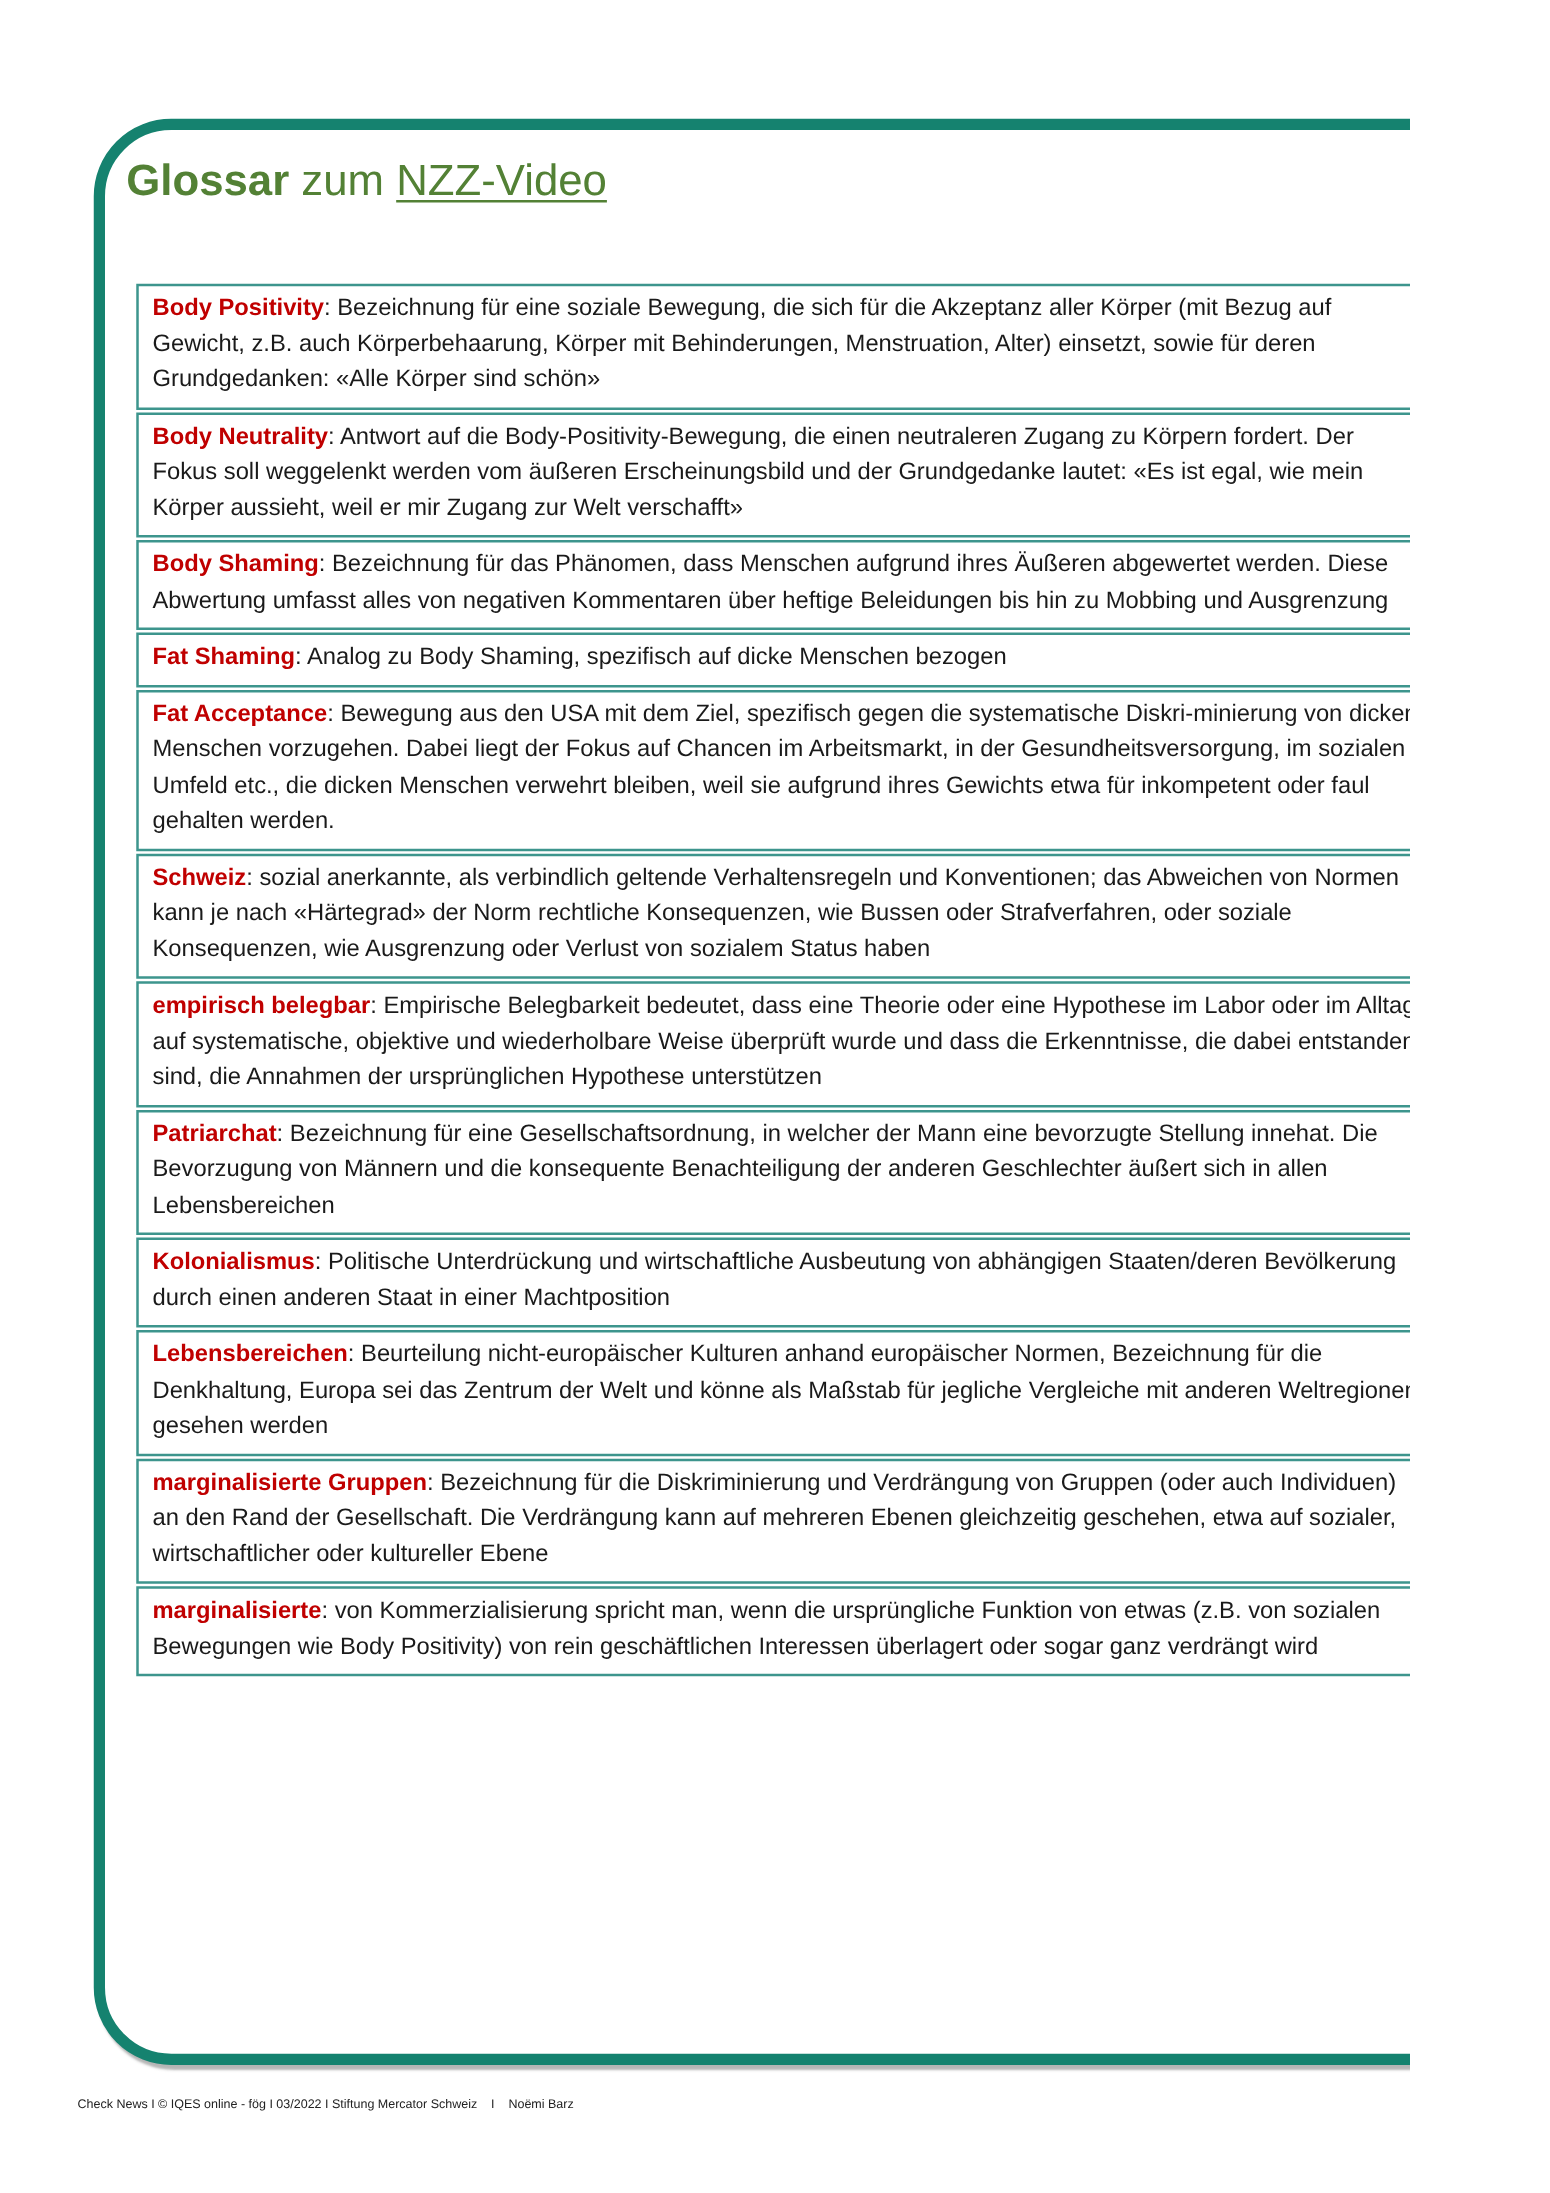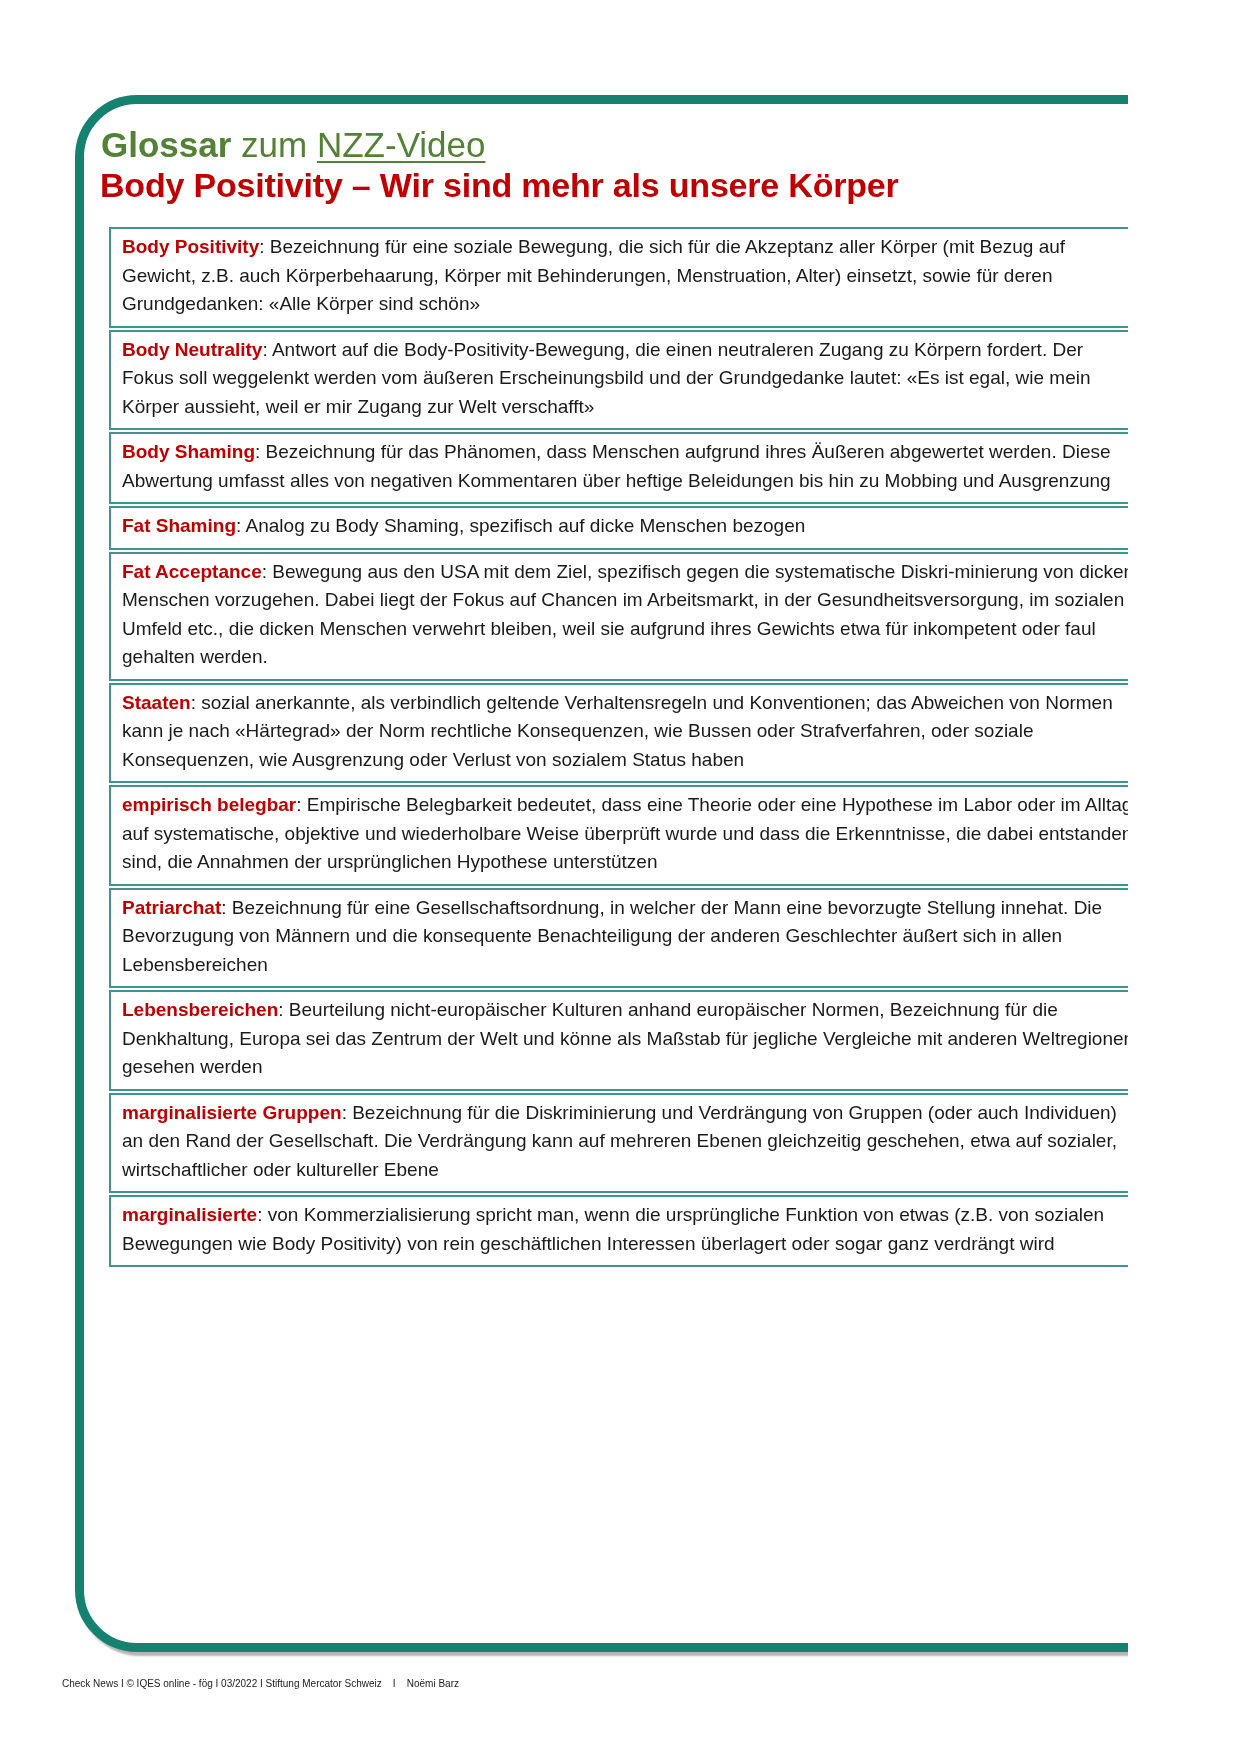--- a/index.html
+++ b/index.html
@@ -61,40 +61,40 @@
 <body>
 
 <div class="page">
 
   <div class="frame"></div>
 
   <div class="title">
     <span class="t-bold">Glossar</span><span> zum </span><span class="t-link">NZZ-Video</span>
   </div>
 
-  <div class="subtitle">Body Positivity – Wir sind mehr als unsere Körper</div>
 
   <div class="glossary">
   <div class="row"><span class="term">Body Positivity</span><span class="sep">: </span><span class="def">Bezeichnung für eine soziale Bewegung, die sich für die Akzeptanz aller Körper (mit Bezug auf Gewicht, z.B. auch Körperbehaarung, Körper mit Behinderungen, Menstruation, Alter) einsetzt, sowie für deren Grundgedanken: «Alle Körper sind schön»</span></div>
 
   <div class="row"><span class="term">Body Neutrality</span><span class="sep">: </span><span class="def">Antwort auf die Body-Positivity-Bewegung, die einen neutraleren Zugang zu Körpern fordert. Der Fokus soll weggelenkt werden vom äußeren Erscheinungsbild und der Grundgedanke lautet: «Es ist egal, wie mein Körper aussieht, weil er mir Zugang zur Welt verschafft»</span></div>
 
   <div class="row"><span class="term">Body Shaming</span><span class="sep">: </span><span class="def">Bezeichnung für das Phänomen, dass Menschen aufgrund ihres Äußeren abgewertet werden. Diese Abwertung umfasst alles von negativen Kommentaren über heftige Beleidungen bis hin zu Mobbing und Ausgrenzung</span></div>
 
   <div class="row"><span class="term">Fat Shaming</span><span class="sep">: </span><span class="def">Analog zu Body Shaming, spezifisch auf dicke Menschen bezogen</span></div>
 
   <div class="row"><span class="term">Fat Acceptance</span><span class="sep">: </span><span class="def">Bewegung aus den USA mit dem Ziel, spezifisch gegen die systematische Diskri-minierung von dicken Menschen vorzugehen. Dabei liegt der Fokus auf Chancen im Arbeitsmarkt, in der Gesundheitsversorgung, im sozialen Umfeld etc., die dicken Menschen verwehrt bleiben, weil sie aufgrund ihres Gewichts etwa für inkompetent oder faul gehalten werden.</span></div>
 
 
-  <div class="row"><span class="term">Staaten</span><span class="sep">: </span><span class="def">sozial anerkannte, als verbindlich geltende Verhaltensregeln und Konventionen; das Abweichen von Normen kann je nach «Härtegrad» der Norm rechtliche Konsequenzen, wie Bussen oder Strafverfahren, oder soziale Konsequenzen, wie Ausgrenzung oder Verlust von sozialem Status haben</span></div>
+  <div class="row"><span class="term">Schweiz</span><span class="sep">: </span><span class="def">sozial anerkannte, als verbindlich geltende Verhaltensregeln und Konventionen; das Abweichen von Normen kann je nach «Härtegrad» der Norm rechtliche Konsequenzen, wie Bussen oder Strafverfahren, oder soziale Konsequenzen, wie Ausgrenzung oder Verlust von sozialem Status haben</span></div>
 
   <div class="row"><span class="term">empirisch belegbar</span><span class="sep">: </span><span class="def">Empirische Belegbarkeit bedeutet, dass eine Theorie oder eine Hypothese im Labor oder im Alltag auf systematische, objektive und wiederholbare Weise überprüft wurde und dass die Erkenntnisse, die dabei entstanden sind, die Annahmen der ursprünglichen Hypothese unterstützen</span></div>
 
   <div class="row"><span class="term">Patriarchat</span><span class="sep">: </span><span class="def">Bezeichnung für eine Gesellschaftsordnung, in welcher der Mann eine bevorzugte Stellung innehat. Die Bevorzugung von Männern und die konsequente Benachteiligung der anderen Geschlechter äußert sich in allen Lebensbereichen</span></div>
 
+  <div class="row"><span class="term">Kolonialismus</span><span class="sep">: </span><span class="def">Politische Unterdrückung und wirtschaftliche Ausbeutung von abhängigen Staaten/deren Bevölkerung durch einen anderen Staat in einer Machtposition</span></div>
 
   <div class="row"><span class="term">Lebensbereichen</span><span class="sep">: </span><span class="def">Beurteilung nicht-europäischer Kulturen anhand europäischer Normen, Bezeichnung für die Denkhaltung, Europa sei das Zentrum der Welt und könne als Maßstab für jegliche Vergleiche mit anderen Weltregionen gesehen werden</span></div>
 
   <div class="row"><span class="term">marginalisierte Gruppen</span><span class="sep">: </span><span class="def">Bezeichnung für die Diskriminierung und Verdrängung von Gruppen (oder auch Individuen) an den Rand der Gesellschaft. Die Verdrängung kann auf mehreren Ebenen gleichzeitig geschehen, etwa auf sozialer, wirtschaftlicher oder kultureller Ebene</span></div>
 
   <div class="row"><span class="term">marginalisierte</span><span class="sep">: </span><span class="def">von Kommerzialisierung spricht man, wenn die ursprüngliche Funktion von etwas (z.B. von sozialen Bewegungen wie Body Positivity) von rein geschäftlichen Interessen überlagert oder sogar ganz verdrängt wird</span></div>
 
 </div>
 
   <div class="footer">Check News I © IQES online - fög I 03/2022 I Stiftung Mercator Schweiz    I    Noëmi Barz</div>

